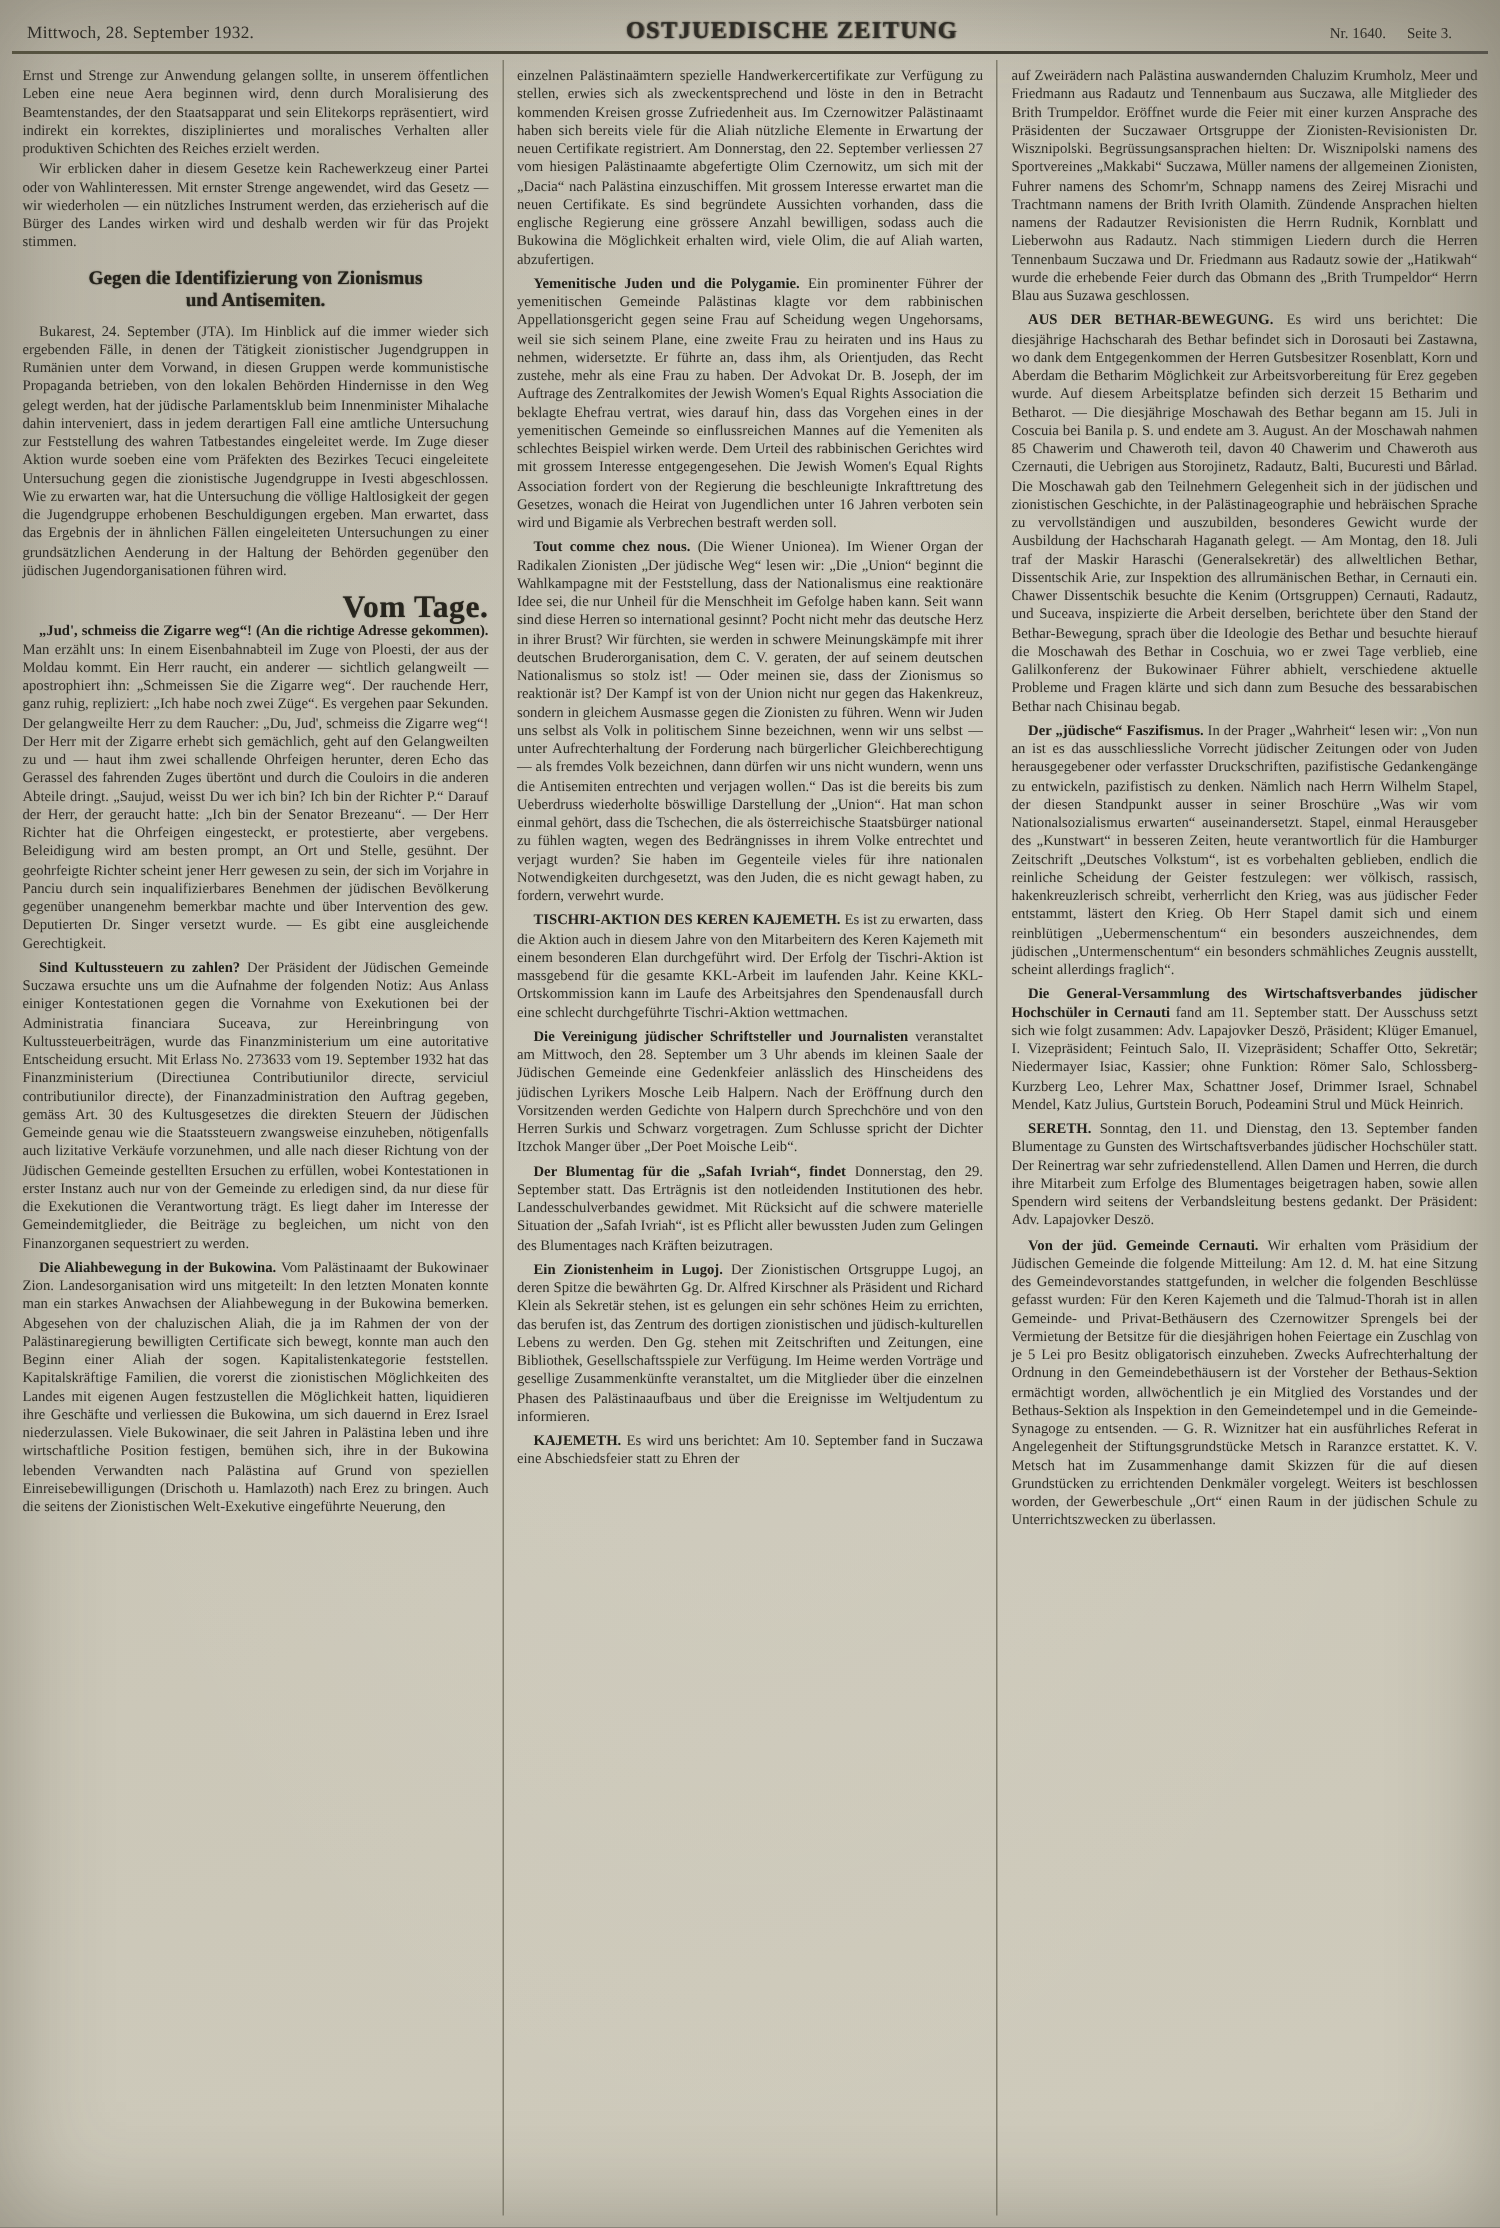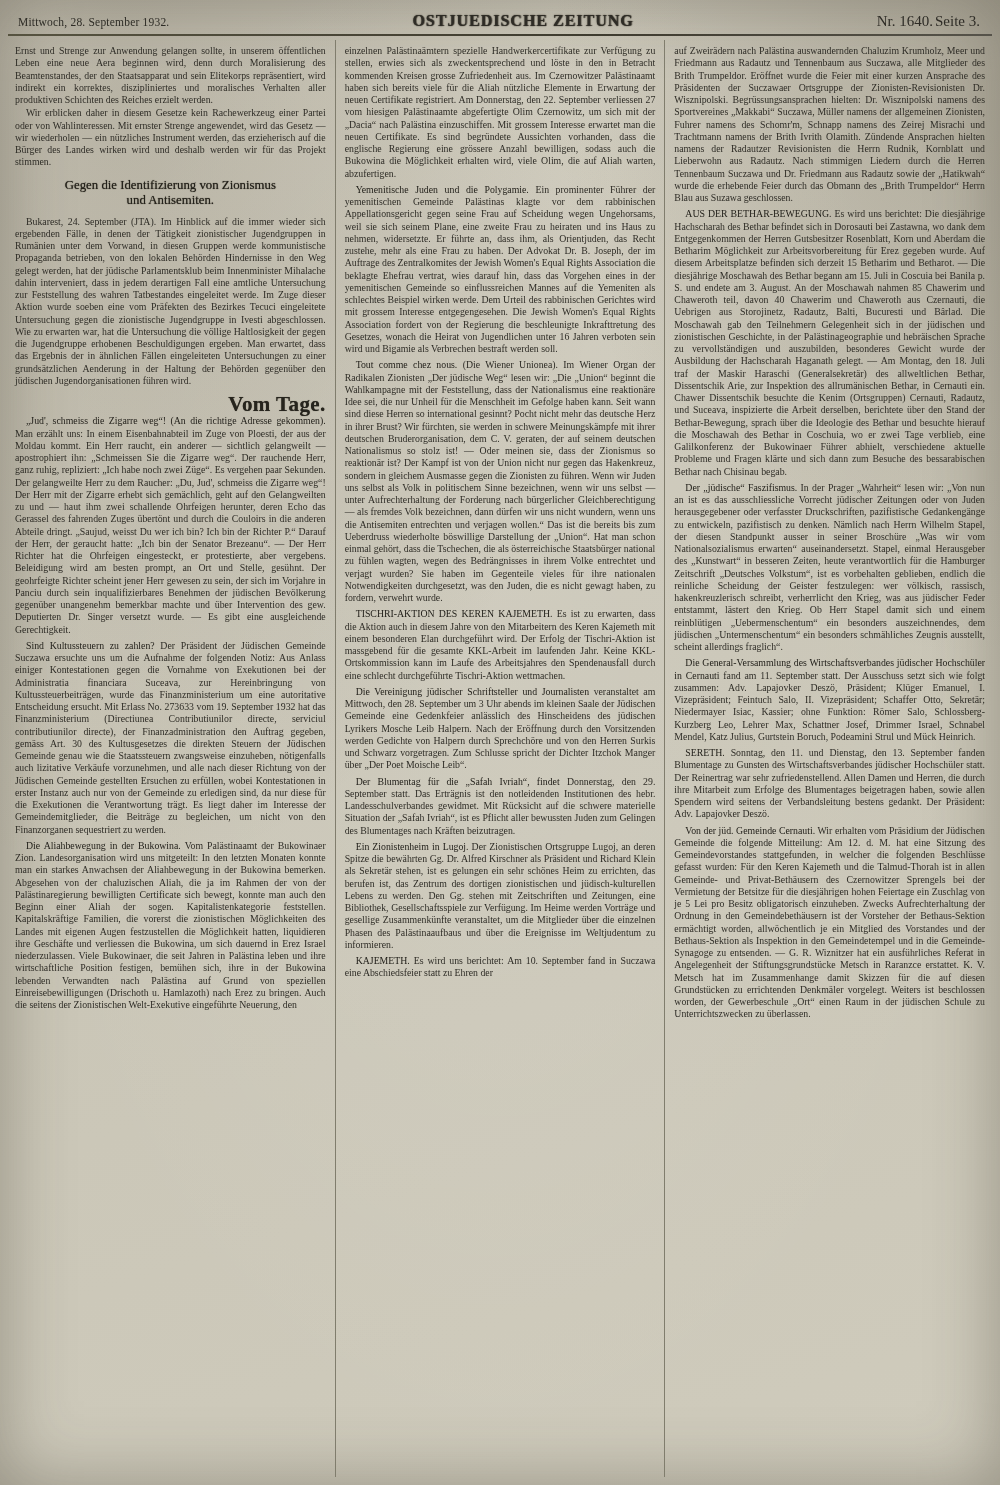--- a/index.html
+++ b/index.html
@@ -10,54 +10,54 @@
       radial-gradient(ellipse at 12% 6%, rgba(70,62,45,.18), transparent 40%),
       radial-gradient(ellipse at 96% 3%, rgba(70,62,45,.22), transparent 30%),
       radial-gradient(ellipse at 50% 45%, rgba(255,255,255,.10), transparent 70%),
       linear-gradient(163deg, #d3cfc1 0%, #c9c5b6 48%, #cfcbbc 100%);
     box-shadow: inset 0 0 70px rgba(55,50,36,.38);
     font-family:"Liberation Serif","DejaVu Serif",serif;
     color:#2e2c26;
     overflow:hidden;
   }
   .header {
-    position:absolute; top:12px; left:18px; right:20px;
+    position:absolute; top:12px; left:18px; right:32px;
     display:flex; justify-content:space-between; align-items:baseline;
   }
   .hdr-date { font-size:11.5px; letter-spacing:.2px; }
   .masthead {
     font-weight:bold; font-size:16px; letter-spacing:1px;
     text-shadow:0 0 1.4px rgba(35,30,20,.95), 1px 0 0 rgba(35,30,20,.35);
   }
-  .hdr-right { font-size:15px; display:flex; gap:2px; }
+  .hdr-right { font-size:10px; display:flex; gap:14px; }
   .header-rule {
     position:absolute; left:8px; right:8px; top:34px; height:2px;
     background:linear-gradient(to right,#565340,#3e3b2f 60%,#56534a);
   }
   .content {
     position:absolute; top:40px; left:6px; right:6px; bottom:8px;
     display:flex;
   }
   .col {
     flex:1 1 0; padding:5px 9px 0 9px; overflow:hidden;
     text-align:justify; font-size:9.8px; line-height:12.25px;
     hyphens:auto; -webkit-hyphens:auto;
   }
   .col + .col { border-left:1px solid #807d6d; }
   .para { margin:0 0 1px 0; }
   .para.indent { text-indent:11px; }
   .para.item { text-indent:11px; margin-top:4px; }
-  .lead { font-weight:normal; color:#23211b;margin-top:43px; }
+  .lead { font-weight:bold; color:#23211b;margin-top:43px; }
   .section-title {
     font-weight:bold; font-size:21px; letter-spacing:.4px;
     margin:11px 0 5px 0; text-align:right; color:#26241d;
     text-shadow:0 0 .8px rgba(35,30,20,.7);
   }
   .headline-center {
-    font-weight:normal; font-size:12.8px; line-height:15.5px;
+    font-weight:bold; font-size:12.8px; line-height:15.5px;
     text-align:center; margin:9px 4px 7px; color:#24221b;
     text-shadow:0 0 1px rgba(35,30,20,.85);
   }
 </style>
 </head>
 <body>
 
 <div class="page">
   <div class="header">
     <span class="hdr-date">Mittwoch, 28. September 1932.</span>

